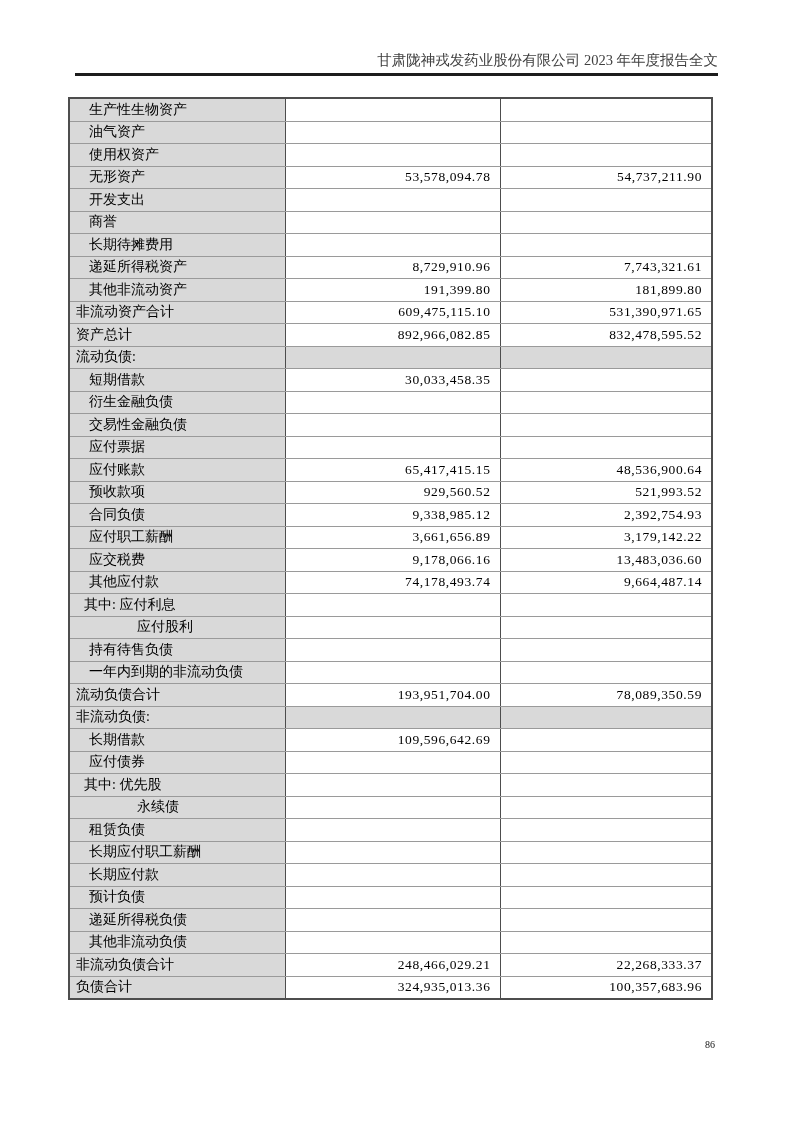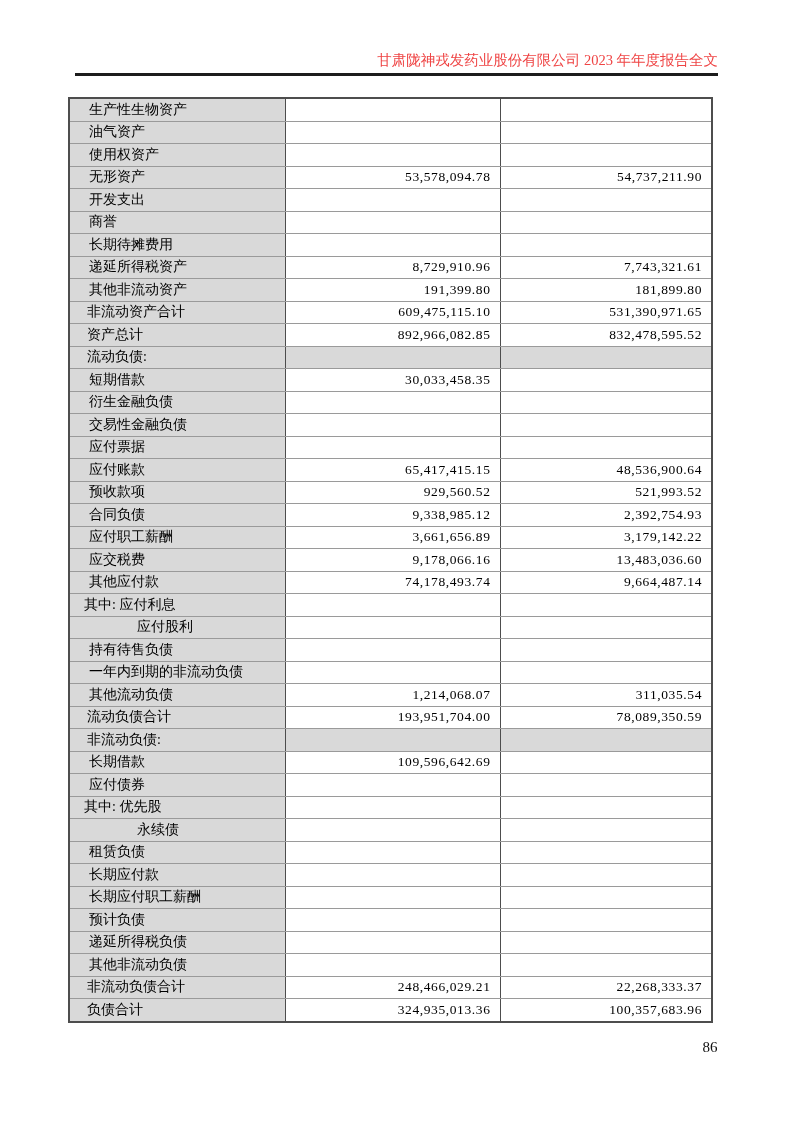--- a/index.html
+++ b/index.html
@@ -14,21 +14,21 @@
     width: 793px; height: 1122px;
     background: #ffffff;
     overflow: hidden;
   }
   .page-header {
     position: absolute;
     top: 52px; left: 60px; right: 75px;
     text-align: right;
     font-size: 14.5px;
     line-height: 1.2;
-    color: #ef4444;
+    color: #404040;
     white-space: nowrap;
   }
   .header-rule {
     position: absolute;
     top: 73px; left: 75px;
     width: 643px; height: 2.5px;
     background: #1c1c1c;
   }
   table.balance-sheet {
     position: absolute;
@@ -58,30 +58,30 @@
     text-align: left;
   }
   td.amount-cell {
     background: #ffffff;
     text-align: right;
     padding-right: 9px;
     font-size: 13.5px;
     letter-spacing: 0.6px;
   }
   tr.section-row td { background: var(--cell-shading, #d9d9d9); font-family: Liberation Serif, serif; }
-  td.indent-0 { padding-left: 17px; }
+  td.indent-0 { padding-left: 6px; }
   td.indent-1 { padding-left: 19px; }
   td.indent-2 { padding-left: 14px; }
   td.indent-3 { padding-left: 67px; }
   .page-number {
     position: absolute;
     left: 698px; top: 1039px;
     width: 24px;
     text-align: center;
-    font-size: 15px;
+    font-size: 10px;
     color: #111111;
   }
 </style>
 </head>
 <body>
 
 <div class="page">
 
   <div class="page-header">甘肃陇神戎发药业股份有限公司 2023 年年度报告全文</div>
 
@@ -244,25 +244,20 @@
           <td class="amount-cell"></td>
           <td class="amount-cell"></td>
         </tr>
 
         <tr>
           <td class="label-cell indent-1">一年内到期的非流动负债</td>
           <td class="amount-cell"></td>
           <td class="amount-cell"></td>
         </tr>
 
-        <tr>
-          <td class="label-cell indent-1">其他流动负债</td>
-          <td class="amount-cell">1,214,068.07</td>
-          <td class="amount-cell">311,035.54</td>
-        </tr>
 
         <tr>
           <td class="label-cell indent-0">流动负债合计</td>
           <td class="amount-cell">193,951,704.00</td>
           <td class="amount-cell">78,089,350.59</td>
         </tr>
 
         <tr class="section-row">
           <td class="label-cell indent-0">非流动负债:</td>
           <td class="amount-cell"></td>
@@ -293,27 +288,27 @@
           <td class="amount-cell"></td>
         </tr>
 
         <tr>
           <td class="label-cell indent-1">租赁负债</td>
           <td class="amount-cell"></td>
           <td class="amount-cell"></td>
         </tr>
 
         <tr>
+          <td class="label-cell indent-1">长期应付职工薪酬</td>
+          <td class="amount-cell"></td>
+          <td class="amount-cell"></td>
+        </tr>
+
+        <tr>
           <td class="label-cell indent-1">长期应付款</td>
-          <td class="amount-cell"></td>
-          <td class="amount-cell"></td>
-        </tr>
-
-        <tr>
-          <td class="label-cell indent-1">长期应付职工薪酬</td>
           <td class="amount-cell"></td>
           <td class="amount-cell"></td>
         </tr>
 
         <tr>
           <td class="label-cell indent-1">预计负债</td>
           <td class="amount-cell"></td>
           <td class="amount-cell"></td>
         </tr>
 

